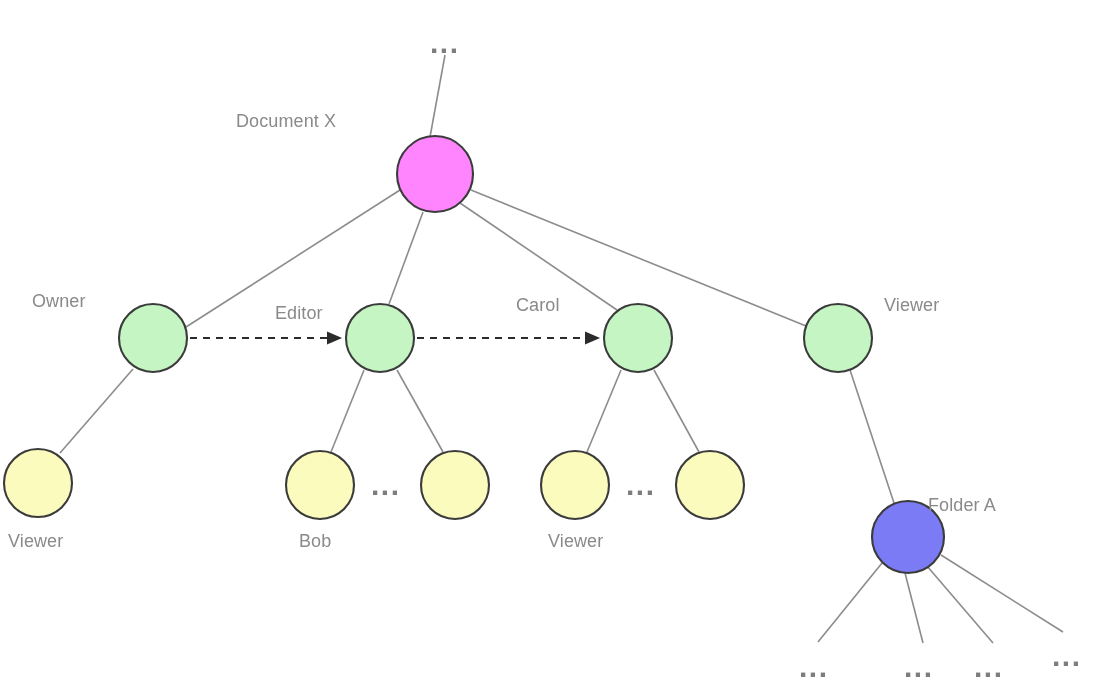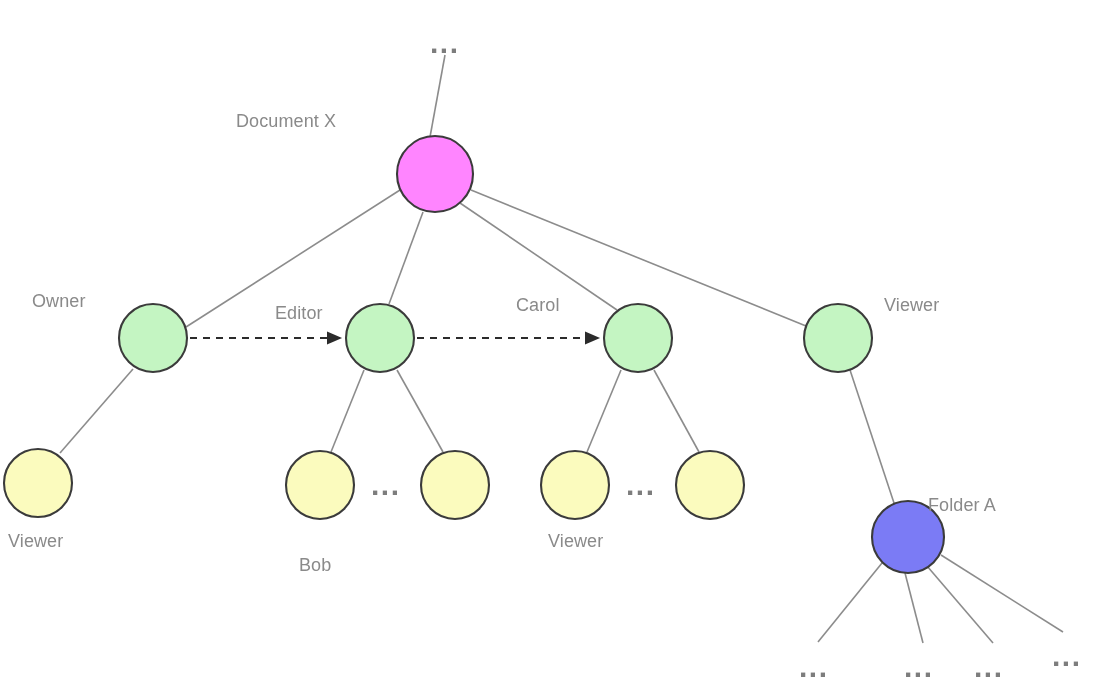--- a/index.html
+++ b/index.html
@@ -105,21 +105,21 @@
       </g>
   </svg>
 
   <div id="labels-layer">
       <div class="node-label" style="left: 236px; top: 112px;">Document X</div>
       <div class="node-label" style="left: 32px; top: 292px;">Owner</div>
       <div class="node-label" style="left: 275px; top: 304px;">Editor</div>
       <div class="node-label" style="left: 516px; top: 296px;">Carol</div>
       <div class="node-label" style="left: 884px; top: 296px;">Viewer</div>
       <div class="node-label" style="left: 8px; top: 532px;">Viewer</div>
-      <div class="node-label" style="left: 299px; top: 556px;">Bob</div>
+      <div class="node-label" style="left: 299px; top: 532px;">Bob</div>
       <div class="node-label" style="left: 548px; top: 532px;">Viewer</div>
       <div class="node-label" style="left: 928px; top: 496px;">Folder A</div>
     </div>
   <div id="ellipsis-layer">
       <div class="ellipsis-mark" style="left: 430px; top: 28px;">...</div>
       <div class="ellipsis-mark" style="left: 371px; top: 470px;">...</div>
       <div class="ellipsis-mark" style="left: 626px; top: 470px;">...</div>
       <div class="ellipsis-mark" style="left: 799px; top: 652px;">...</div>
       <div class="ellipsis-mark" style="left: 904px; top: 652px;">...</div>
       <div class="ellipsis-mark" style="left: 974px; top: 652px;">...</div>

